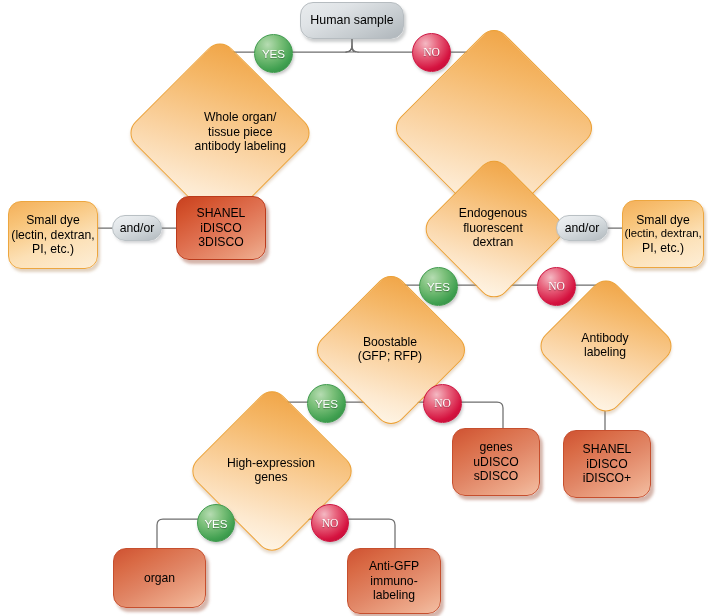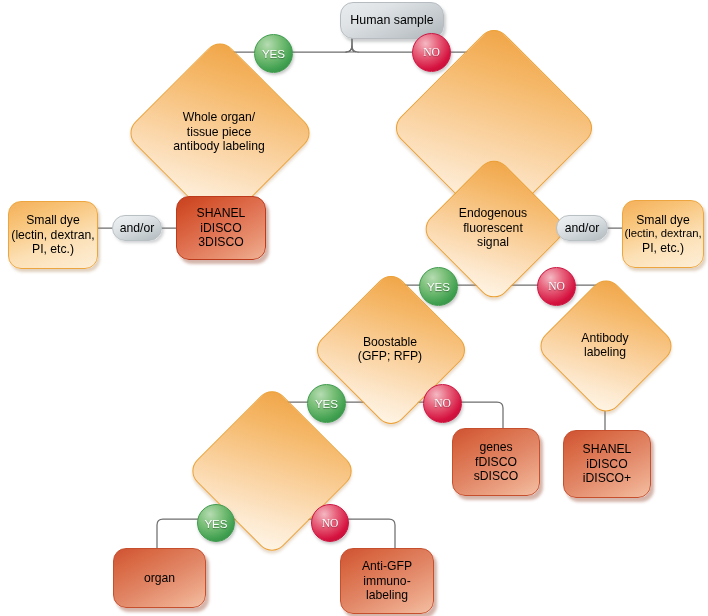--- a/index.html
+++ b/index.html
@@ -173,32 +173,32 @@
 
       <path d="M605,388 L605,430"></path>
 
       <path d="M271,495 L271,512"></path>
       <path d="M265,519 C268.5,519 271,516.5 271,513 C271,516.5 273.5,519 277,519"></path>
       <path d="M265,519 L163,519 C159,519 157,521 157,525 L157,548"></path>
       <path d="M277,519 L389,519 C393,519 395,521 395,525 L395,548"></path>
     </g>
   </svg>
 
-  <div class="node rect-gray" style="left:300px; top:2px; width:104px; height:37px;margin-left:40px;">
+  <div class="node rect-gray" style="left:300px; top:2px; width:104px; height:37px;">
     <span class="lbl">Human sample</span>
   </div>
 
   <div class="circle yes" style="left:254px; top:34px; width:37px; height:37px;">
     <span>YES</span>
   </div>
   <div class="circle no" style="left:412px; top:33px; width:37px; height:37px;">
     <span>NO</span>
   </div>
 
-  <div class="node diamond" style="left:152px; top:65px; width:134px; height:134px;">
+  <div class="node diamond" style="left:152px; top:65px; width:134px; height:134px;justify-content:flex-end;">
     <span class="dshape"></span>
     <span class="dlabel">
       <span class="lbl">Whole organ/</span>
       <span class="lbl">tissue piece</span>
       <span class="lbl">antibody labeling</span>
     </span>
   </div>
 
   <div class="node diamond" style="left:420px; top:54px; width:146px; height:146px;">
     <span class="dshape"></span>
@@ -218,21 +218,21 @@
     <span class="lbl">SHANEL</span>
     <span class="lbl">iDISCO</span>
     <span class="lbl">3DISCO</span>
   </div>
 
   <div class="node diamond" style="left:441px; top:176px; width:104px; height:104px;">
     <span class="dshape"></span>
     <span class="dlabel">
       <span class="lbl">Endogenous</span>
       <span class="lbl">fluorescent</span>
-      <span class="lbl">signal</span>
+      <span class="lbl">dextran</span>
     </span>
   </div>
 
   <div class="node pill-gray" style="left:556px; top:215px; width:52px; height:26px;">
     <span class="lbl">and/or</span>
   </div>
 
   <div class="node rect-orange" style="left:622px; top:193px; width:82px; height:68px; flex-direction:column;">
     <span class="lbl">Small dye</span>
     <span class="lbl" style="font-size:11.3px;">(lectin, dextran,</span>
@@ -264,44 +264,48 @@
 
   <div class="circle yes" style="left:307px; top:384px; width:37px; height:37px;">
     <span>YES</span>
   </div>
   <div class="circle no" style="left:423px; top:384px; width:37px; height:37px;">
     <span>NO</span>
   </div>
 
   <div class="node rect-red" style="left:452px; top:428px; width:88px; height:68px; flex-direction:column;">
     <span class="lbl">genes</span>
-    <span class="lbl">fDISCO</span>
+    <span class="lbl">uDISCO</span>
     <span class="lbl">sDISCO</span>
   </div>
 
   <div class="node rect-red" style="left:563px; top:430px; width:88px; height:68px; flex-direction:column;">
     <span class="lbl">SHANEL</span>
     <span class="lbl">iDISCO</span>
     <span class="lbl">iDISCO+</span>
   </div>
 
   <div class="node diamond" style="left:211px; top:410px; width:120px; height:120px;">
     <span class="dshape"></span>
+    <span class="dlabel">
+      <span class="lbl">High-expression</span>
+      <span class="lbl">genes</span>
+    </span>
   </div>
 
   <div class="circle yes" style="left:197px; top:504px; width:36px; height:36px;">
     <span>YES</span>
   </div>
   <div class="circle no" style="left:311px; top:504px; width:36px; height:36px;">
     <span>NO</span>
   </div>
 
   <div class="node rect-red" style="left:113px; top:548px; width:93px; height:60px;">
     <span class="lbl">organ</span>
   </div>
 
-  <div class="node rect-red" style="left:340px; top:548px; width:94px; height:66px; flex-direction:column;">
+  <div class="node rect-red" style="left:347px; top:548px; width:94px; height:66px; flex-direction:column;">
     <span class="lbl">Anti-GFP</span>
     <span class="lbl">immuno-</span>
     <span class="lbl">labeling</span>
   </div>
 
 </div>
 
 </body></html>

